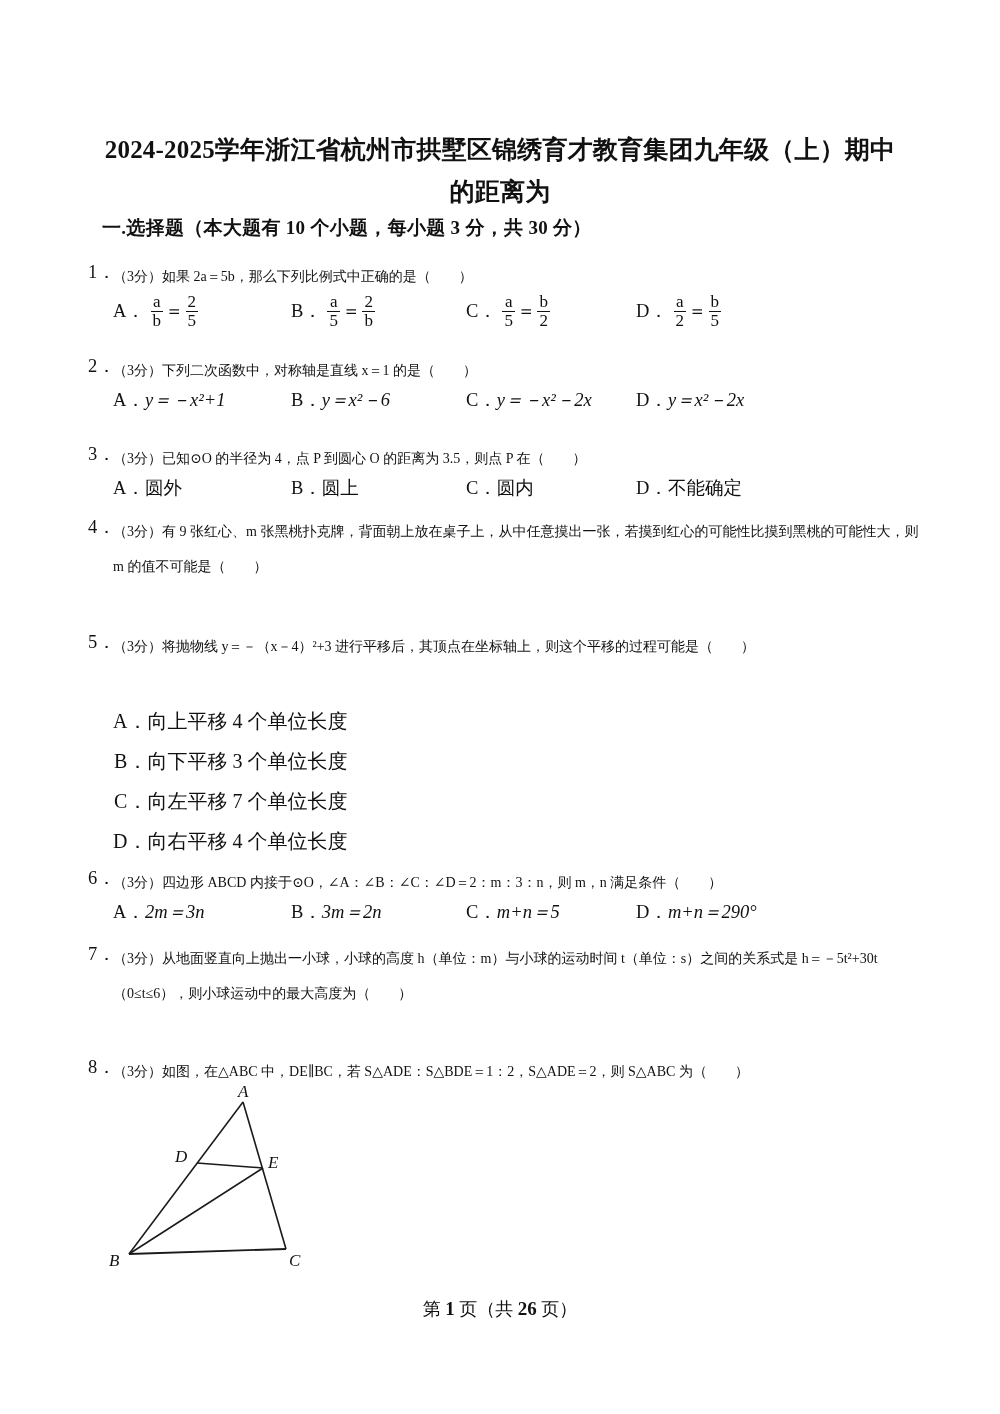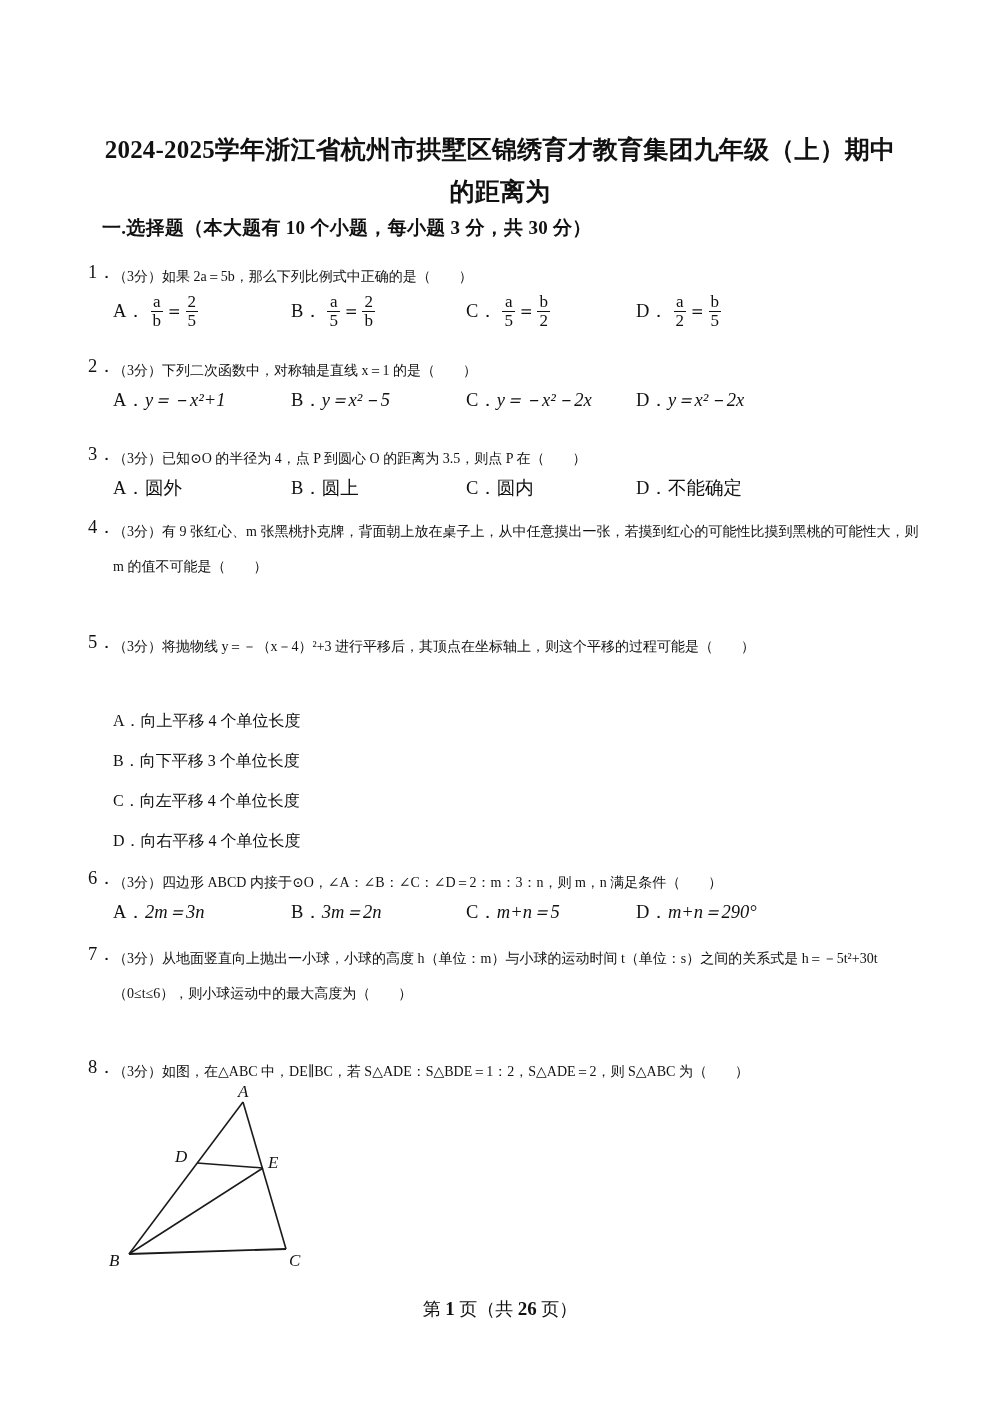--- a/index.html
+++ b/index.html
@@ -65,22 +65,23 @@
     top: 0;
     white-space: nowrap;
   }
   .opt.c0 { left: 0px; }
   .opt.c1 { left: 178px; }
   .opt.c2 { left: 353px; }
   .opt.c3 { left: 523px; }
   .opt-stack {
     position: absolute;
     left: 113px;
-    font-size: 16px;
+    font-size: 20px;
     line-height: 40px;
+    text-align: right;
   }
   .opt-stack div { white-space: nowrap; }
   i.v { font-style: italic; margin-top: 43px; }
   .frac {
     display: inline-block;
     vertical-align: -0.55em;
     text-align: center;
     line-height: 1.05;
     font-size: 17px;
     margin: 0 1px;
@@ -143,21 +144,21 @@
   </div>
 
   <div class="qnum" style="top:352px">
     <span>2．</span>
   </div>
   <div class="qbody" style="top:352px">
     <span>（3分）</span><span>下列二次函数中，对称轴是直线 x＝1 的是（　　）</span>
   </div>
   <div class="opts" style="top:386px">
     <span class="opt c0"><span>A．</span><i class="v">y＝－x²+1</i></span>
-    <span class="opt c1"><span>B．</span><i class="v">y＝x²－5</i></span>
+    <span class="opt c1"><span>B．</span><i class="v">y＝x²－6</i></span>
     <span class="opt c2"><span>C．</span><i class="v">y＝－x²－2x</i></span>
     <span class="opt c3"><span>D．</span><i class="v">y＝x²－2x</i></span>
   </div>
 
   <div class="qnum" style="top:440px">
     <span>3．</span>
   </div>
   <div class="qbody" style="top:440px">
     <span>（3分）</span><span>已知⊙O 的半径为 4，点 P 到圆心 O 的距离为 3.5，则点 P 在（　　）</span>
   </div>
@@ -177,21 +178,21 @@
 
   <div class="qnum" style="top:628px">
     <span>5．</span>
   </div>
   <div class="qbody" style="top:628px">
     <span>（3分）</span><span>将抛物线 y＝－（x－4）²+3 进行平移后，其顶点在坐标轴上，则这个平移的过程可能是（　　）</span>
   </div>
   <div class="opt-stack" style="top:700px">
     <div><span>A．</span><span>向上平移 4 个单位长度</span></div>
     <div><span>B．</span><span>向下平移 3 个单位长度</span></div>
-    <div><span>C．</span><span>向左平移 4 个单位长度</span></div>
+    <div><span>C．</span><span>向左平移 7 个单位长度</span></div>
     <div><span>D．</span><span>向右平移 4 个单位长度</span></div>
   </div>
 
   <div class="qnum" style="top:864px">
     <span>6．</span>
   </div>
   <div class="qbody" style="top:864px">
     <span>（3分）</span><span>四边形 ABCD 内接于⊙O，∠A：∠B：∠C：∠D＝2：m：3：n，则 m，n 满足条件（　　）</span>
   </div>
   <div class="opts" style="top:898px">

